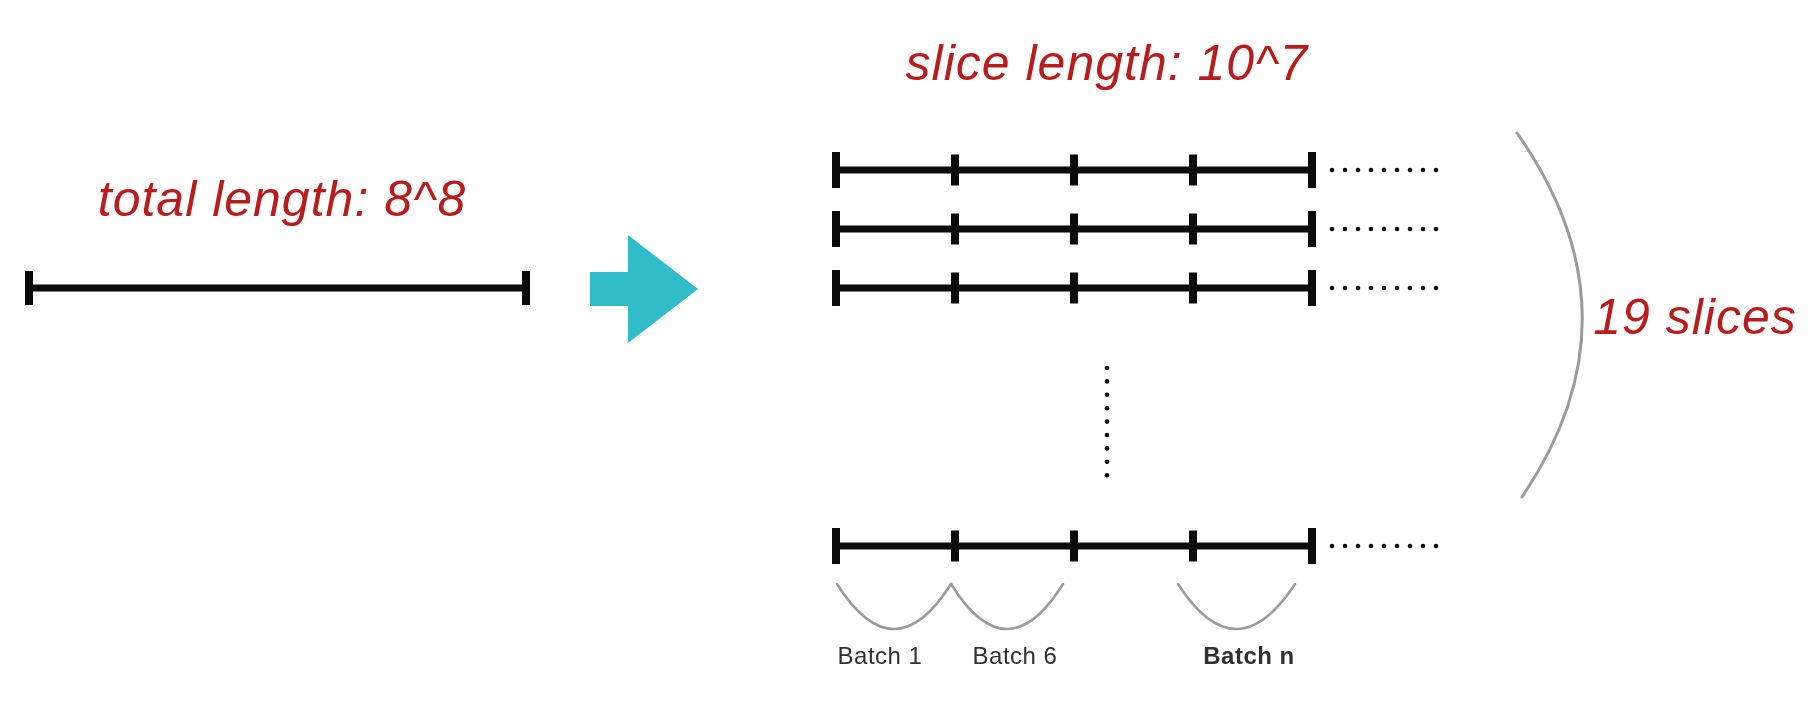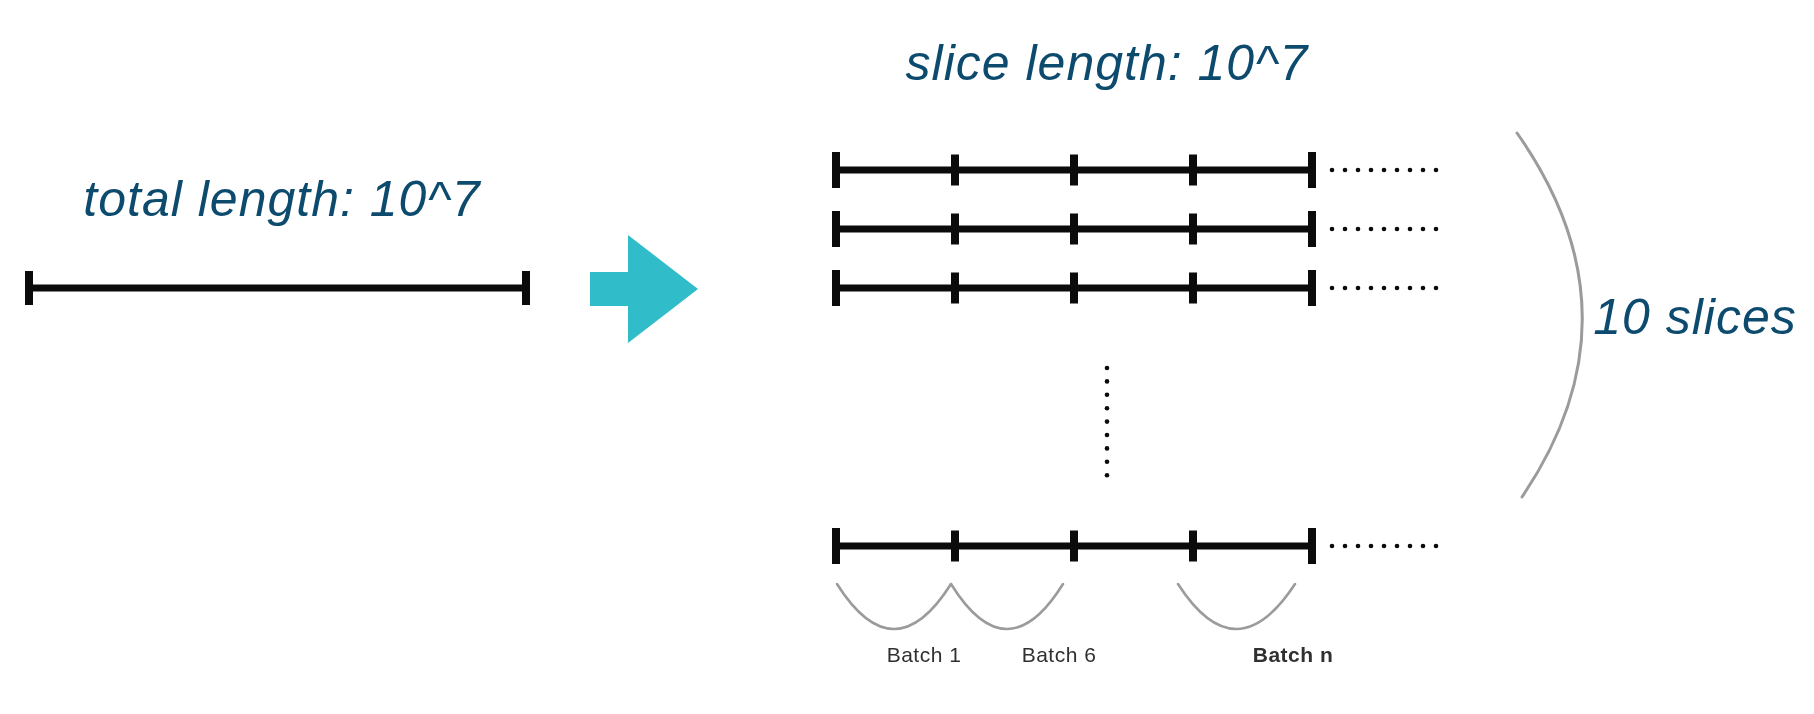--- a/index.html
+++ b/index.html
@@ -7,36 +7,35 @@
     position:relative;
     width:1814px;height:714px;
     background:#ffffff;
     overflow:hidden;
     font-family:"Liberation Sans","DejaVu Sans",sans-serif;
   }
   svg.layer{position:absolute;left:0;top:0;}
   .lbl{
     position:absolute;
     white-space:nowrap;
-    color:#0c4a6e;
+    color:#b91c1c;
     line-height:1;
     transform:translateX(-50%);
   }
   .lbl.big{
     font-size:50px;
     font-style:italic;
     font-weight:300;
     letter-spacing:1px;
   }
   .lbl.batch{
-    font-size:21px;
+    font-size:24px;
     font-weight:400;
     color:#303030;
     letter-spacing:0.5px;
-    margin-left:44px;
   }
 </style>
 </head>
 <body>
 
 <div id="canvas">
 
   <svg class="layer" width="1814" height="714" viewBox="0 0 1814 714">
 
     <g>
@@ -131,25 +130,25 @@
           <circle cx="1107" cy="408.2" r="2.3" fill="#0b0b0b"></circle>
           <circle cx="1107" cy="421.6" r="2.3" fill="#0b0b0b"></circle>
           <circle cx="1107" cy="435" r="2.3" fill="#0b0b0b"></circle>
           <circle cx="1107" cy="448.4" r="2.3" fill="#0b0b0b"></circle>
           <circle cx="1107" cy="461.8" r="2.3" fill="#0b0b0b"></circle>
           <circle cx="1107" cy="475.2" r="2.3" fill="#0b0b0b"></circle>
         </g>
       </g>
   </svg>
 
-  <div class="lbl big" style="left:282px;top:174px;">total length: 10^7</div>
+  <div class="lbl big" style="left:282px;top:174px;">total length: 8^8</div>
 
   <div class="lbl big" style="left:1107px;top:38px;">slice length: 10^7</div>
 
-  <div class="lbl big" style="left:1695px;top:292px;">10 slices</div>
+  <div class="lbl big" style="left:1695px;top:292px;">19 slices</div>
 
   <div class="lbl batch" style="left:880px;top:644px;">Batch 1</div>
 
   <div class="lbl batch" style="left:1015px;top:644px;">Batch 6</div>
 
   <div class="lbl batch" style="left:1249px;top:644px;font-weight:bold;">Batch n</div>
 
 </div>
 
 </body></html>

